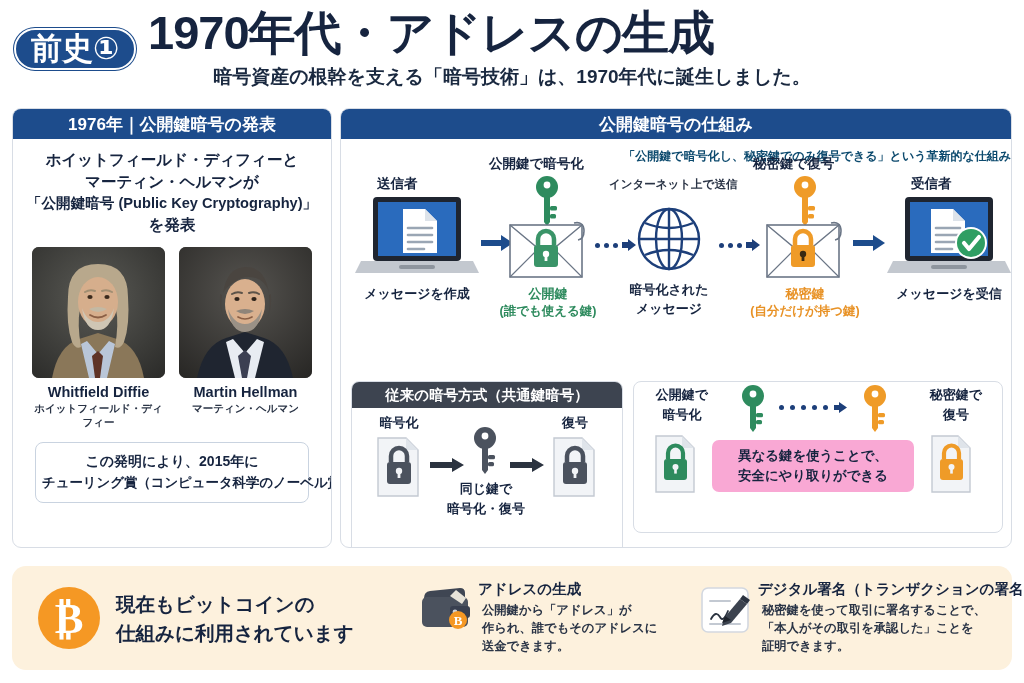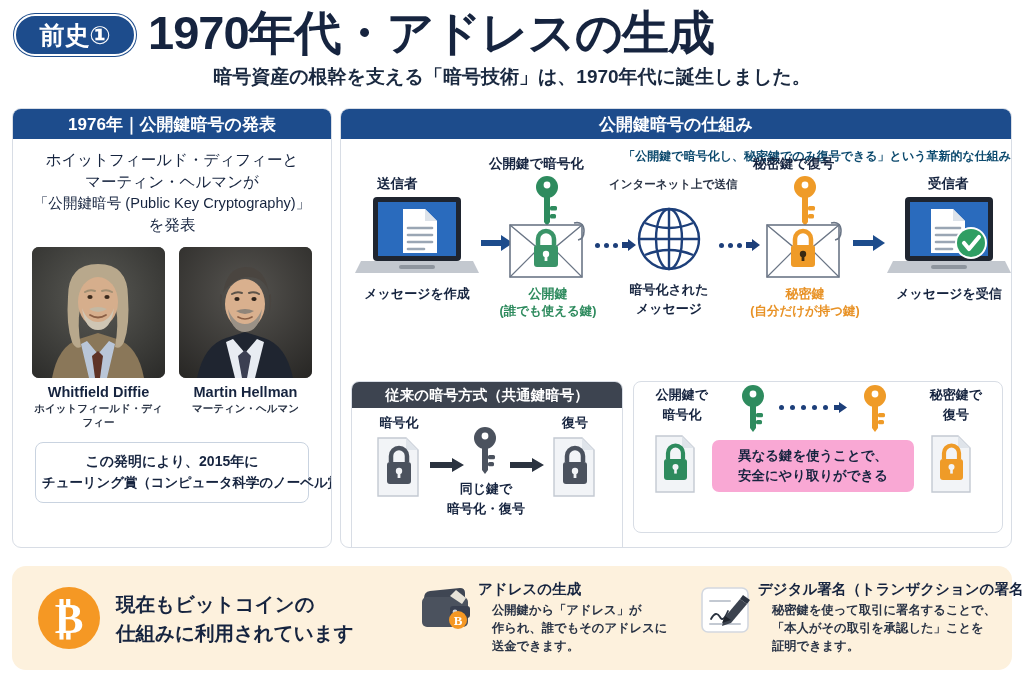--- a/index.html
+++ b/index.html
@@ -7,25 +7,25 @@
     width: 1024px; height: 683px;
     background: #ffffff;
     font-family: "Liberation Sans", "DejaVu Sans", sans-serif;
     overflow: hidden;
   }
   .page { position: relative; width: 1024px; height: 683px; background:#fff; }
 
   
   .header { position:absolute; left:0; top:0; width:1024px; height:100px; }
   .badge {
-    position:absolute; left:14px; top:14px; width:122px; height:42px;
+    position:absolute; left:14px; top:28px; width:122px; height:42px;
     background:#1d4c8c; border-radius:21px; border:2px solid #ffffff;
     box-shadow:0 0 0 1px #1d4c8c;
     display:flex; align-items:center; justify-content:center;
-    color:#ffffff; font-size:25px; font-weight:bold; letter-spacing:0px;
+    color:#ffffff; font-size:31px; font-weight:bold; letter-spacing:0px;
   }
   .main-title {
     position:absolute; left:148px; top:2px; width:720px; height:62px;
     display:flex; align-items:center;
     font-size:47px; font-weight:bold; color:#16243f; letter-spacing:-1px;
     white-space:nowrap;
   }
   .sub-title {
     position:absolute; left:0; top:62px; width:1024px; height:30px;
     display:flex; align-items:center; justify-content:center;
@@ -40,21 +40,21 @@
   .panel-head {
     height:30px; background:#1d4c8c; color:#ffffff;
     display:flex; align-items:center; justify-content:center;
     font-size:17px; font-weight:bold;
   }
   .panel-left  { left:12px;  top:108px; width:320px; height:440px; }
   .panel-right { left:340px; top:108px; width:672px; height:440px; }
 
   
   .left-body { padding:10px 8px 0 8px; }
-  .left-lead { text-align:center; font-size:15.5px; font-weight:normal; color:#16243f; line-height:1.42; }
+  .left-lead { text-align:center; font-size:15.5px; font-weight:bold; color:#16243f; line-height:1.42; }
   .left-lead .ln { display:block; white-space:nowrap; }
   .left-lead .ln.small { font-size:14.6px; }
 
   .portraits { display:flex; justify-content:center; gap:14px; margin-top:11px; }
   .portrait-col { width:133px; text-align:center; }
   .portrait {
     width:133px; height:131px; border-radius:7px; overflow:hidden;
     position:relative; background:#3a3a38;
   }
   .p-name { margin-top:6px; font-size:14.5px; font-weight:bold; color:#16243f; }
@@ -110,21 +110,21 @@
     background:#f59824; display:flex; align-items:center; justify-content:center;
     color:#fff; font-size:43px; font-weight:bold; font-family:"Liberation Serif", serif;
   }
   .banner-title {
     position:absolute; left:104px; top:24px; width:265px;
     font-size:19.5px; font-weight:bold; color:#16243f; line-height:1.5;
   }
   .b-item { position:absolute; top:14px; }
   .b-item-icon { position:absolute; left:0; top:6px; }
   .b-item-title { position:absolute; left:58px; top:0; font-size:14.5px; font-weight:bold; color:#16243f; white-space:nowrap; }
-  .b-item-body { position:absolute; left:72px; top:21px; font-size:12.3px; font-weight:bold; color:#2a3446; line-height:1.48; }
+  .b-item-body { position:absolute; left:62px; top:21px; font-size:12.3px; font-weight:bold; color:#2a3446; line-height:1.48; }
   .b-item-body div { white-space:nowrap; }
 </style>
 </head>
 <body>
 
 <div class="page">
 
   <div class="header">
     <div class="badge">前史①</div>
     <div class="main-title">1970年代・アドレスの生成</div>
@@ -341,21 +341,21 @@
       </div>
       <div class="flow-cap orange" style="left:414px; top:116px; width:100px;">秘密鍵</div>
       <div class="flow-cap orange" style="left:398px; top:134px; width:132px; font-size:12.5px;">(自分だけが持つ鍵)</div>
 
       <div class="arrow-blue" style="left:512px; top:66px;">
         <svg width="32" height="16" viewBox="0 0 32 16">
           <path d="M0 5 h20 v-5 l12 8 l-12 8 v-5 h-20 z" fill="#1d4c8c"></path>
         </svg>
       </div>
 
-      <div class="flow-label" style="left:587px; top:6px;">受信者</div>
+      <div class="flow-label" style="left:570px; top:6px;">受信者</div>
       <div style="position:absolute; left:546px; top:26px;">
         <svg width="124" height="90" viewBox="0 0 124 90">
           <rect x="18" y="2" width="88" height="64" rx="4" fill="#1f2530"></rect>
           <rect x="23" y="7" width="78" height="54" fill="#2a6bbd"></rect>
           <path d="M44 14 h22 l12 12 v32 h-34 z" fill="#ffffff"></path>
           <path d="M66 14 v12 h12 z" fill="#dde3ea"></path>
           <g stroke="#9aa6b4" stroke-width="2.6" stroke-linecap="round">
             <line x1="49" y1="33" x2="73" y2="33"></line>
             <line x1="49" y1="40" x2="73" y2="40"></line>
             <line x1="49" y1="47" x2="73" y2="47"></line>

